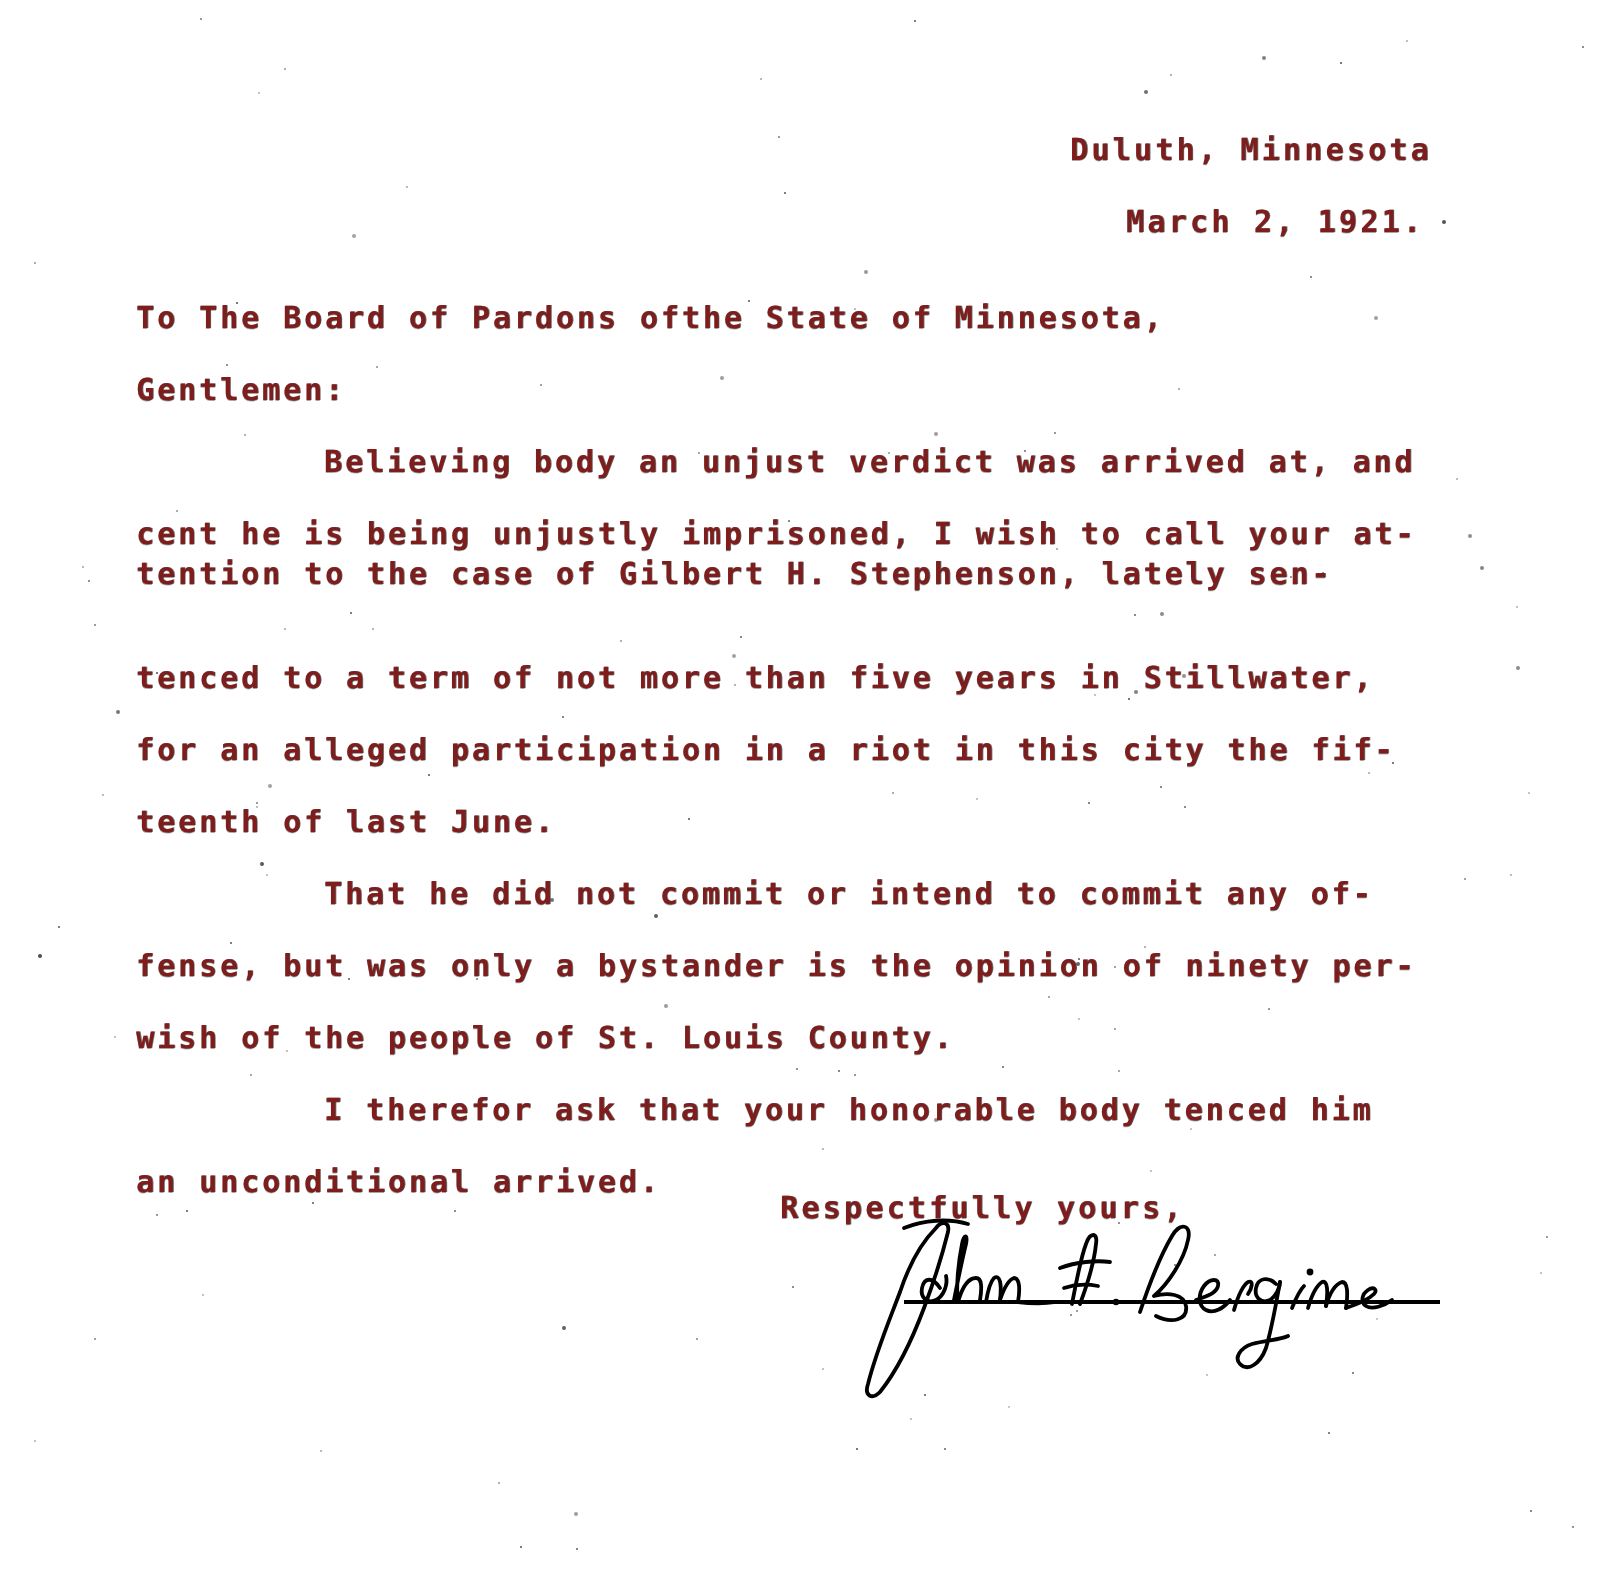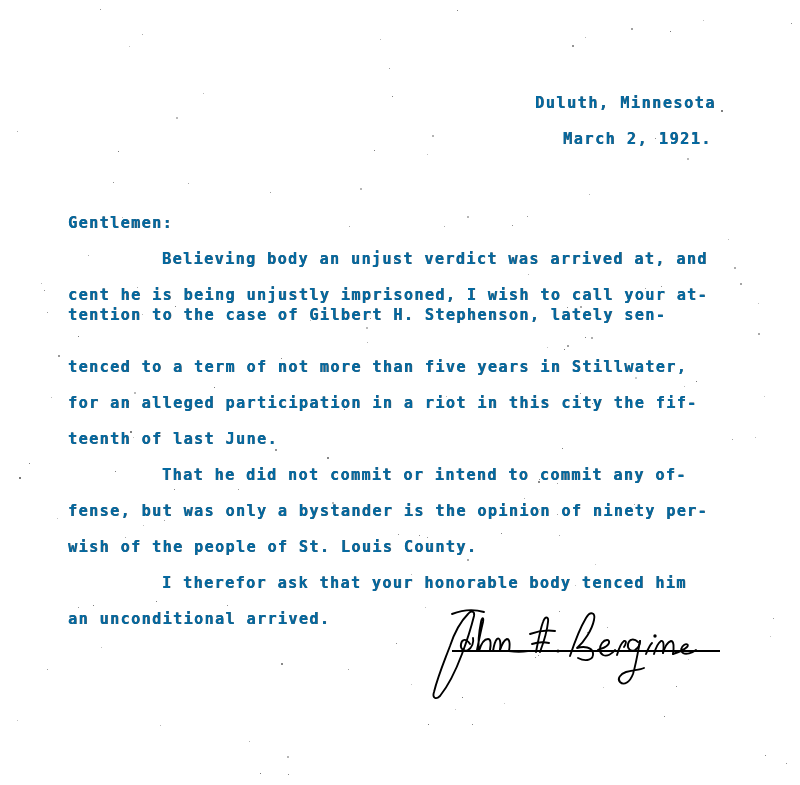--- a/index.html
+++ b/index.html
@@ -20,24 +20,23 @@
   }
 
   
   .tw {
     position: absolute;
     white-space: pre;
     font-family: "DejaVu Sans Mono", "Liberation Mono", monospace;
     font-size: 15.2px;
     line-height: 1;
     letter-spacing: 1.35px;
-    color: #0369a1;
+    color: #7f1d1d;
     font-weight: 600;
     text-shadow: 0.45px 0 0 rgba(0,0,0,0.55), 0 0.4px 0 rgba(0,0,0,0.35);
-    margin-top: 28px;
   }
 
   
   .dateline { letter-spacing: 1.5px; }
 
   
   .closing { letter-spacing: 1.5px; }
 
   
   #signature-block {
@@ -69,20 +68,21 @@
 </style>
 </head>
 <body>
 
 <div id="page">
 
   <div class="tw dateline" style="left:535px; top:68px;">Duluth, Minnesota</div>
 
   <div class="tw dateline" style="left:563px; top:104px;">March 2, 1921.</div>
 
+  <div class="tw" style="left:68px; top:152px;">To The Board of Pardons ofthe State of Minnesota,</div>
 
   <div class="tw" style="left:68px; top:188px;">Gentlemen:</div>
 
   <div>
     <div class="tw" style="left:162px; top:224px;">Believing body an unjust verdict was arrived at, and</div>
     <div class="tw" style="left:68px; top:260px;">cent he is being unjustly imprisoned, I wish to call your at-</div>
     <div class="tw" style="left:68px; top:280px;">tention to the case of Gilbert H. Stephenson, lately sen-</div>
     <div class="tw" style="left:68px; top:332px;">tenced to a term of not more than five years in Stillwater,</div>
     <div class="tw" style="left:68px; top:368px;">for an alleged participation in a riot in this city the fif-</div>
     <div class="tw" style="left:68px; top:404px;">teenth of last June.</div>
@@ -92,20 +92,21 @@
     <div class="tw" style="left:162px; top:440px;">That he did not commit or intend to commit any of-</div>
     <div class="tw" style="left:68px; top:476px;">fense, but was only a bystander is the opinion of ninety per-</div>
     <div class="tw" style="left:68px; top:512px;">wish of the people of St. Louis County.</div>
   </div>
 
   <div>
     <div class="tw" style="left:162px; top:548px;">I therefor ask that your honorable body tenced him</div>
     <div class="tw" style="left:68px; top:584px;">an unconditional arrived.</div>
   </div>
 
+  <div class="tw closing" style="left:390px; top:597px;">Respectfully yours,</div>
 
   <div id="signature-block">
     <svg id="signature-svg" width="320" height="105" viewBox="0 0 320 105" fill="none" stroke="#000000" stroke-width="1.9" stroke-linecap="round" stroke-linejoin="round">
       <title>John F. Bergin</title>
 
       <path d="M38 14 C 30 22, 24 34, 20 46 C 14 62, 8 76, 4 92
                C 2 98, 6 100, 10 96 C 18 86, 26 70, 32 54
                C 38 38, 42 24, 44 16 C 45 11, 41 10, 38 14 Z"></path>
       <path d="M22 14 C 32 10, 44 9, 54 12"></path>
 

